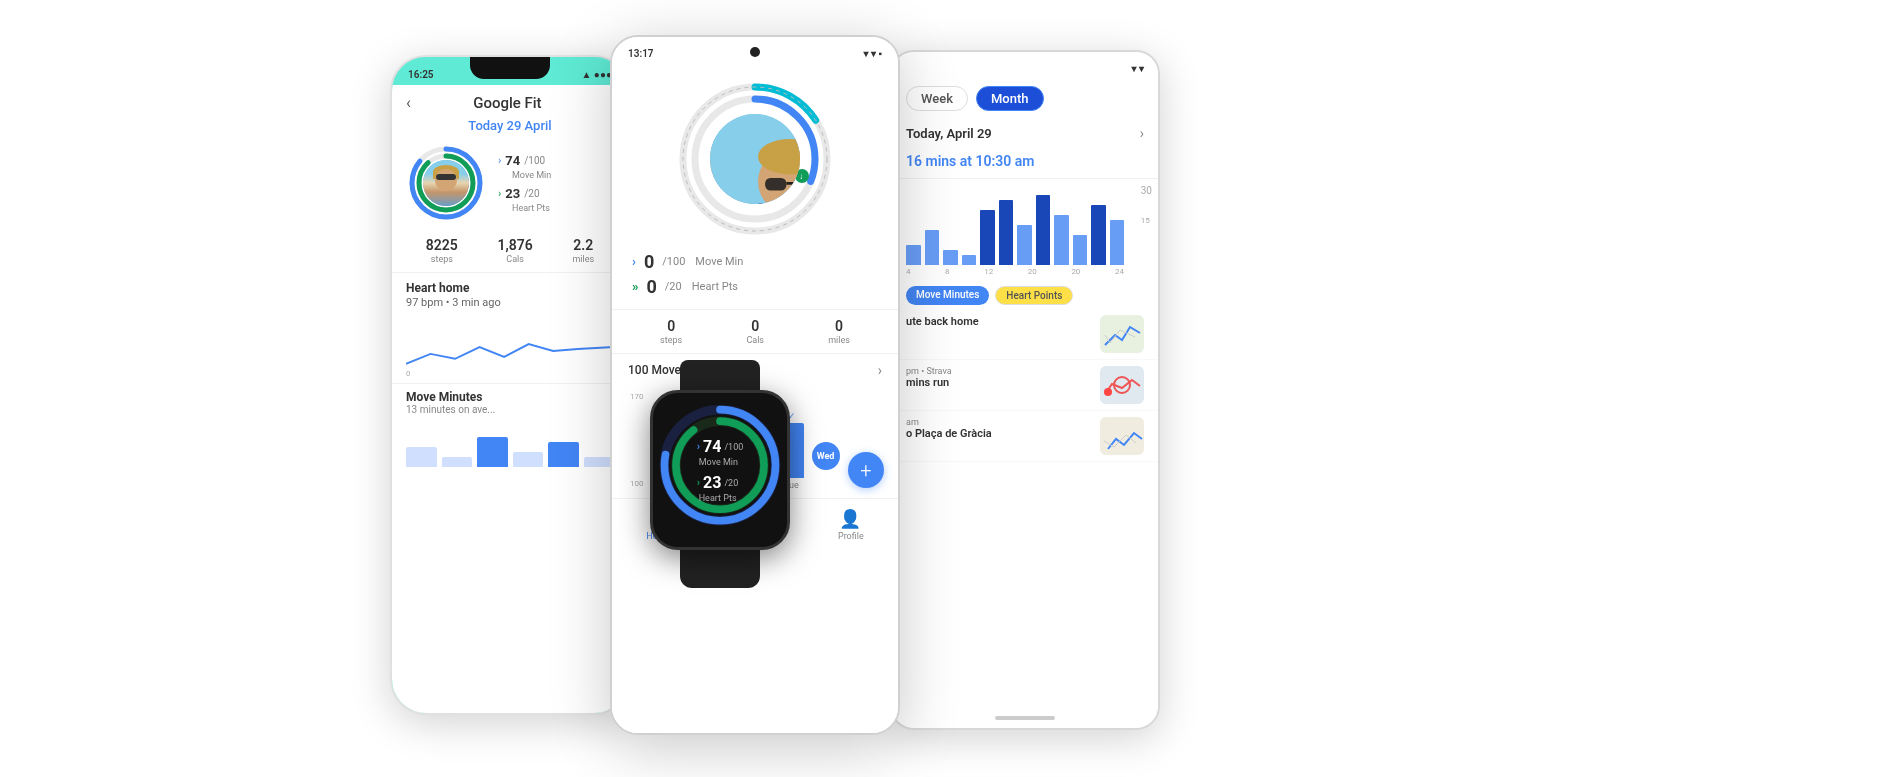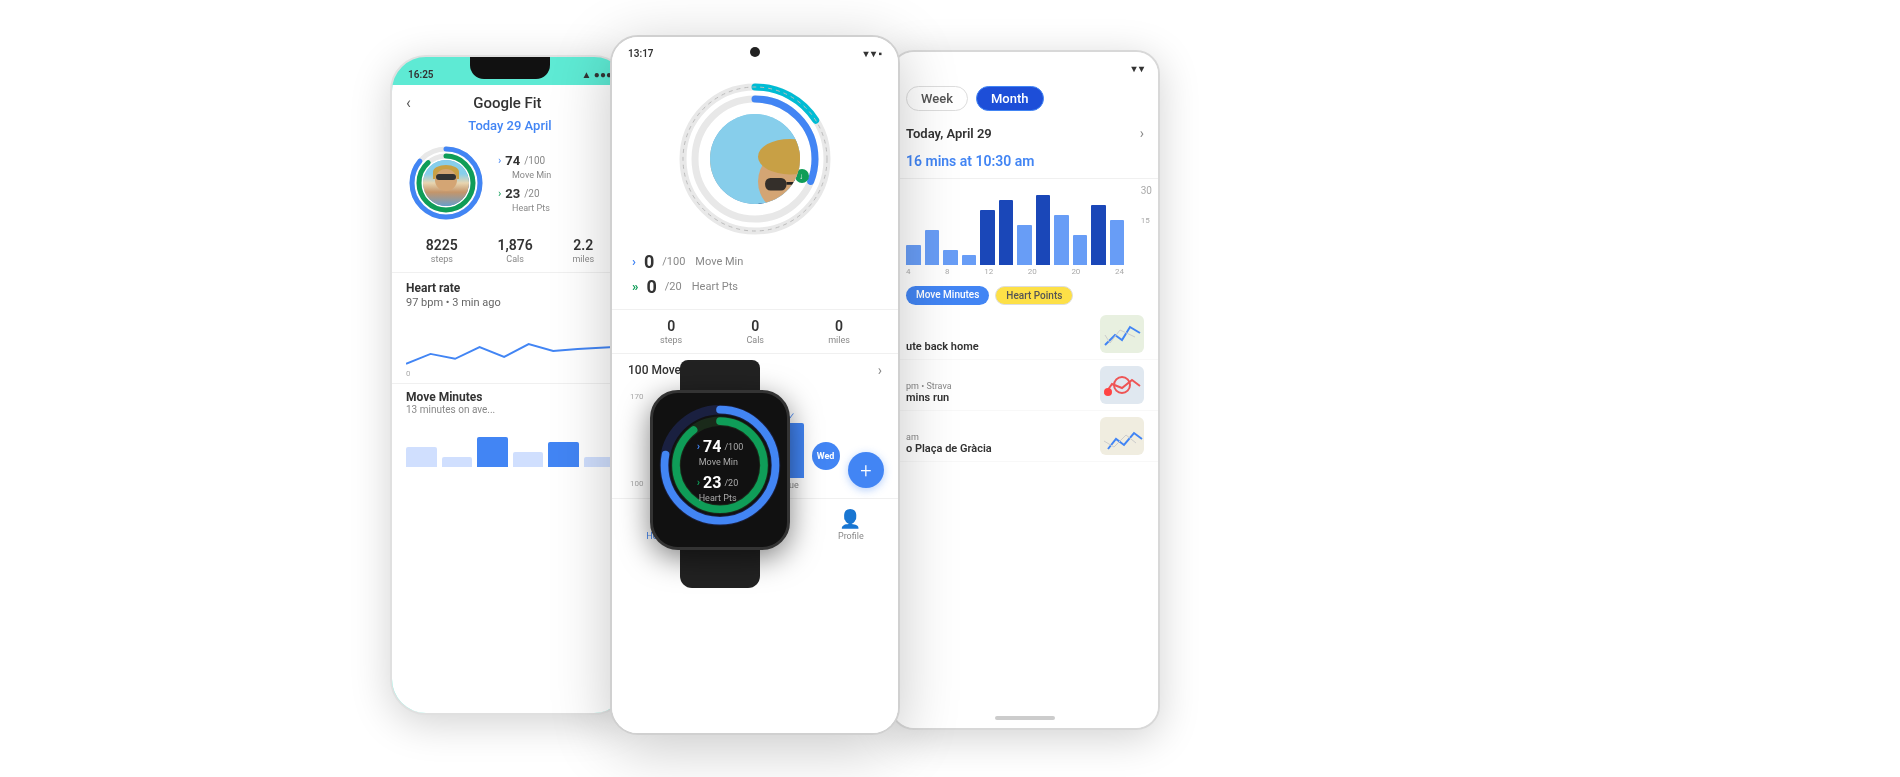--- a/index.html
+++ b/index.html
@@ -617,21 +617,21 @@
       background: #fde047;
       color: #555;
       border: 1px solid #ddd;
     }
 
     .right-activity-list {
       overflow: hidden;
     }
     .right-activity-item {
       display: flex;
-      align-items: flex-end;
+      align-items: flex-start;
       padding: 6px 14px;
       gap: 8px;
       border-bottom: 1px solid #f8f8f8;
     }
     .right-activity-info { flex: 1; }
     .right-activity-time { font-size: 9px; color: #888; }
     .right-activity-name { font-size: 11px; font-weight: 600; color: #333; }
     .right-map-thumb {
       width: 44px;
       height: 38px;
@@ -718,21 +718,21 @@
           <div class="metric-value">1,876</div>
           <div class="metric-label">Cals</div>
         </div>
         <div class="metric-item">
           <div class="metric-value">2.2</div>
           <div class="metric-label">miles</div>
         </div>
       </div>
 
       <div class="iphone-heart-section">
-        <div class="heart-title">Heart rate</div>
+        <div class="heart-title">Heart home</div>
         <div class="heart-value">97 bpm • 3 min ago</div>
       </div>
 
       <div class="iphone-chart-area">
         <svg class="chart-line-svg" viewBox="0 0 212 60">
           <polyline points="0,45 25,35 50,40 75,28 100,38 125,25 150,32 175,30 212,28" fill="none" stroke="#4285f4" stroke-width="2"></polyline>
           <text x="0" y="58" font-size="8" fill="#aaa">0</text>
         </svg>
       </div>
 

